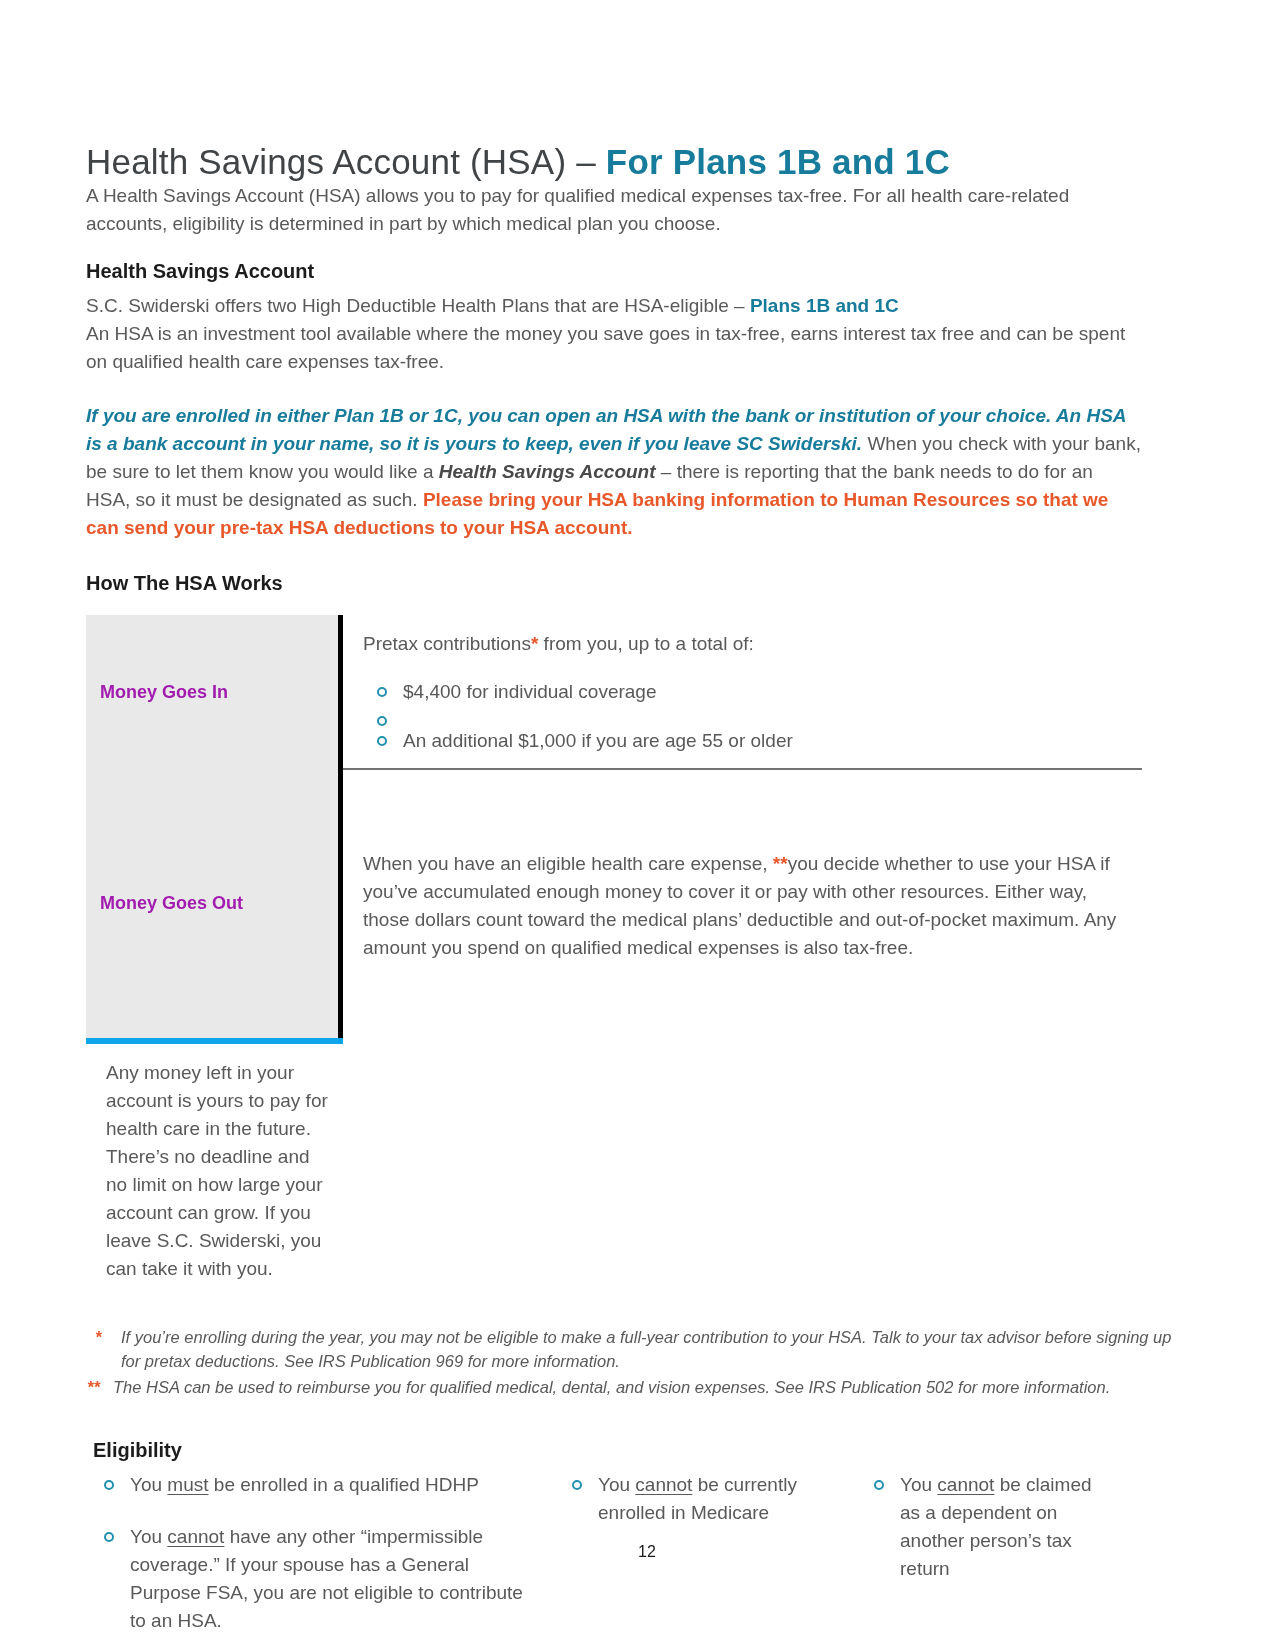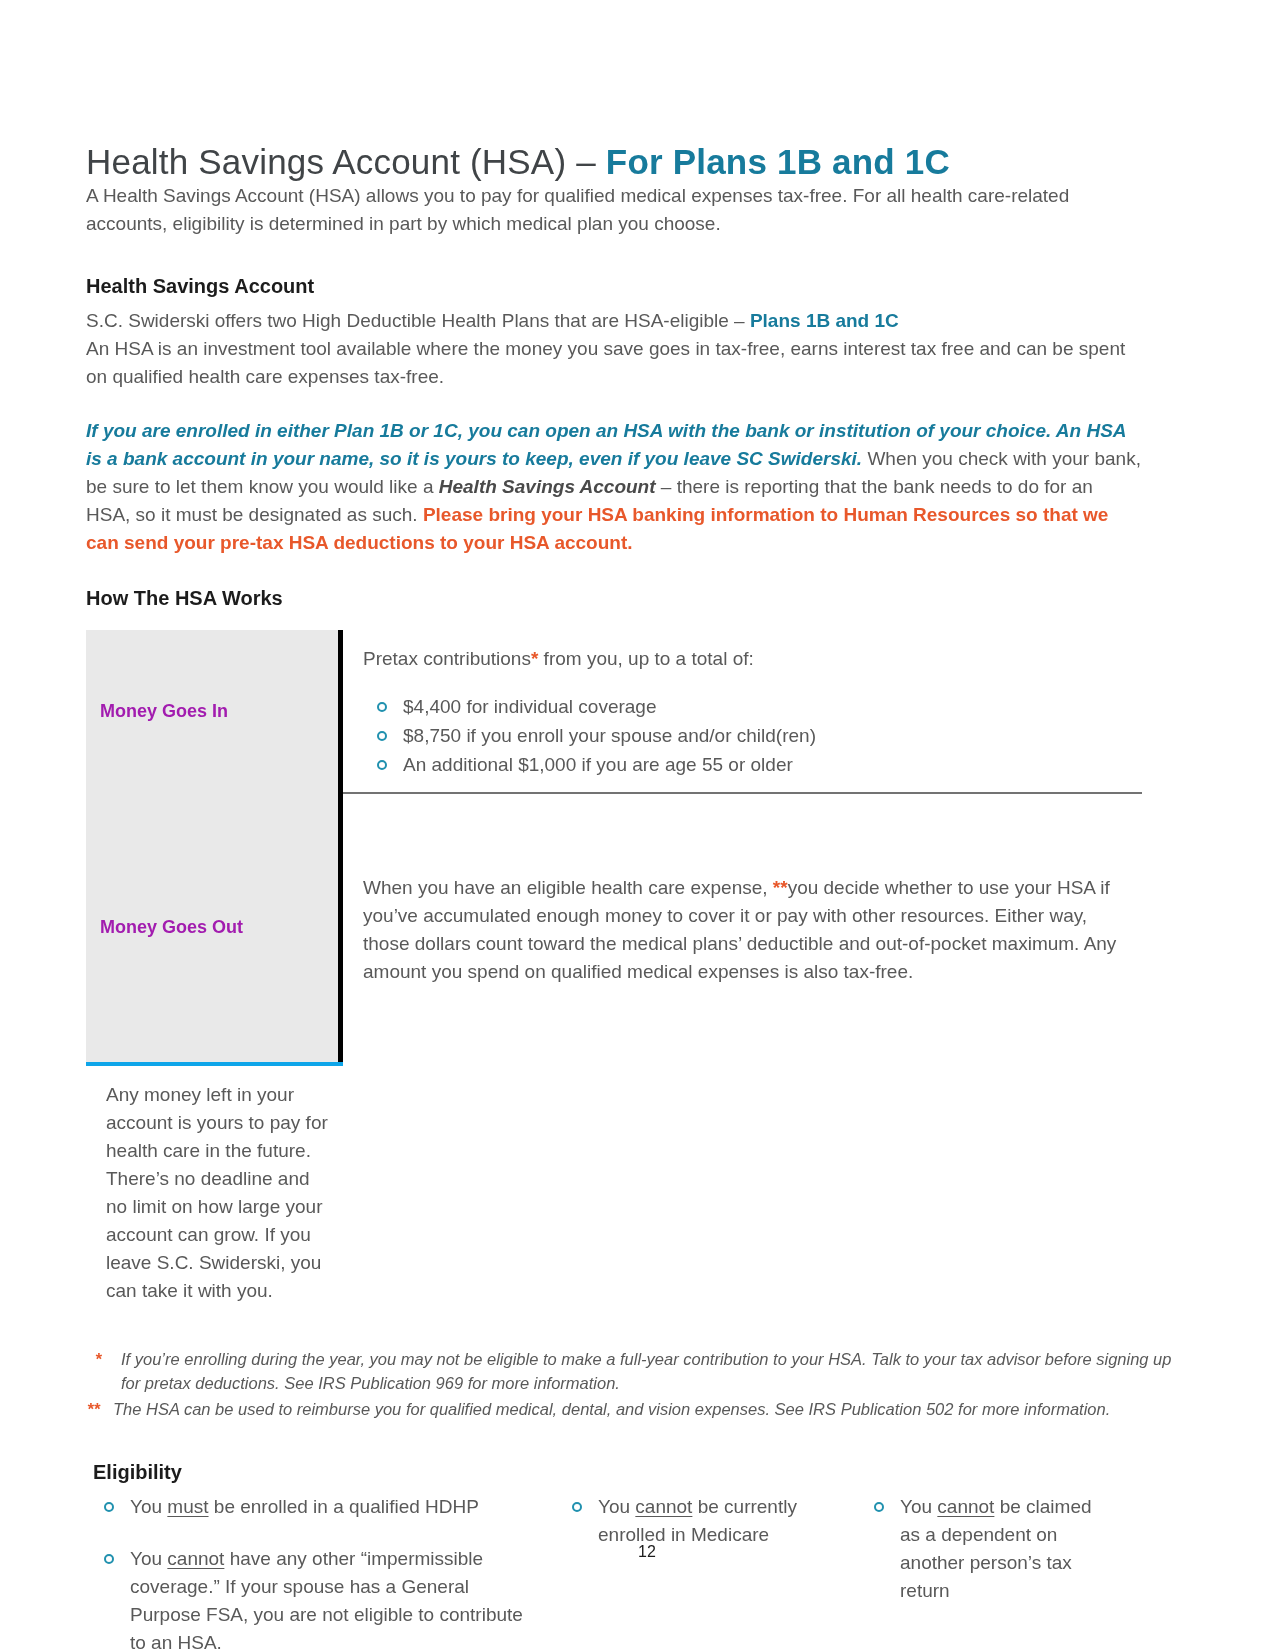--- a/index.html
+++ b/index.html
@@ -13,21 +13,21 @@
   }
   .content { position: absolute; left: 86px; top: 142px; width: 1056px; }
 
   
   .doc-title { font-size: 35px; letter-spacing: 0.2px; }
   .doc-title .t-main { color: #404447; font-weight: 400; }
   .doc-title .t-accent { color: #177B9C; font-weight: 700; }
 
   
   p.body { font-size: 19px; line-height: 28px; color: #595959; }
-  .intro { margin-bottom: 37px; }
+  .intro { margin-bottom: 22px; }
 
   h2.sec { font-size: 20px; font-weight: 700; color: #1c1c1c; margin-bottom: 9px; }
 
   .teal-bold { color: #177B9C; font-weight: 700; }
   .callout { margin-top: 26px; font-size: 19px; line-height: 28px; }
   .callout .teal-bi { color: #177B9C; font-weight: 700; font-style: italic; }
   .callout .dark-bi { color: #4a4a4a; font-weight: 700; font-style: italic; }
   .callout .orange-b { color: #E8582B; font-weight: 700; }
 
   .how-heading { margin-top: 30px; margin-bottom: 0; }
@@ -50,21 +50,21 @@
   .val-cell {
     padding: 15px 8px 12px 20px;
     font-size: 19px; line-height: 28px; color: #595959;
     display: flex; flex-direction: column; justify-content: center;
   }
   .row1-l { min-height: 145px; }
   .row1-v { min-height: 145px; justify-content: flex-start; }
   .row2-l { min-height: 270px; }
   .row2-v { min-height: 270px; border-top: 2px solid #737373; }
   .row3-l { min-height: 96px; }
-  .row3-v { min-height: 96px; border-top: 4px solid #0ea5e9; justify-content: flex-start; }
+  .row3-v { min-height: 96px; border-top: 6px solid #0ea5e9; justify-content: flex-start; }
 
   .tbl-bullets { margin-top: 19px; }
   .tbl-bullet { display: flex; align-items: flex-start; margin: 1px 0 1px 14px; }
   .circle {
     flex: 0 0 auto;
     width: 10px; height: 10px;
     border: 2px solid #2191AF; border-radius: 50%;
     display: inline-block;
     margin: 9px 16px 0 0;
   }
@@ -127,21 +127,20 @@
       <div>
         <span>Pretax contributions</span><span class="orange-star">*</span><span> from you, up to a total of:</span>
       </div>
       <div class="tbl-bullets">
         <div class="tbl-bullet">
           <span class="circle"></span>
           <span>$4,400 for individual coverage</span>
         </div>
         <div class="tbl-bullet">
           <span class="circle"></span>
-          <span>$8,750 if you enroll your spouse and/or child(ren)</span>
         </div>
         <div class="tbl-bullet">
           <span class="circle"></span>
           <span>An additional $1,000 if you are age 55 or older</span>
         </div>
       </div>
     </div>
 
     <div class="lbl-cell row2-l">
       <span>Money Goes Out</span>

